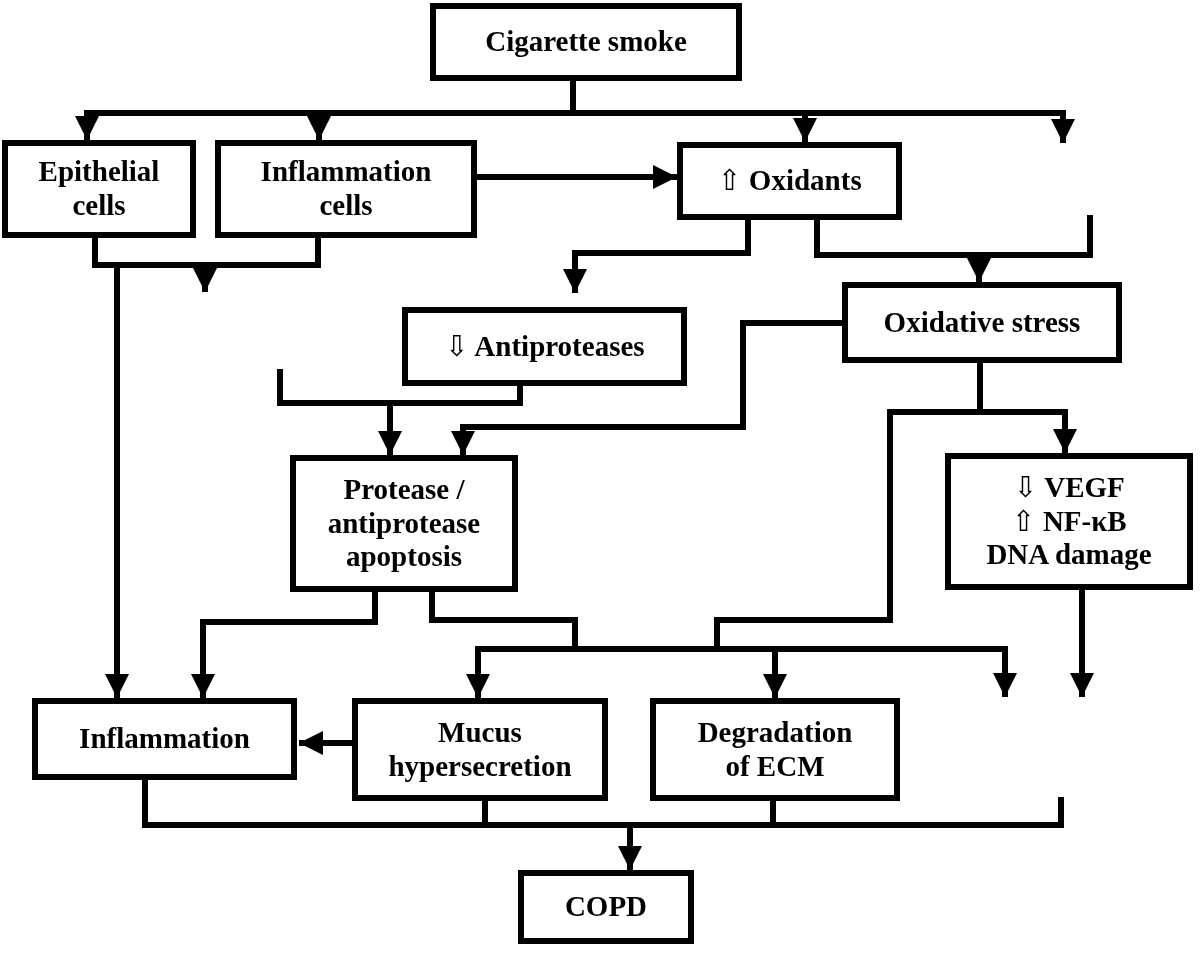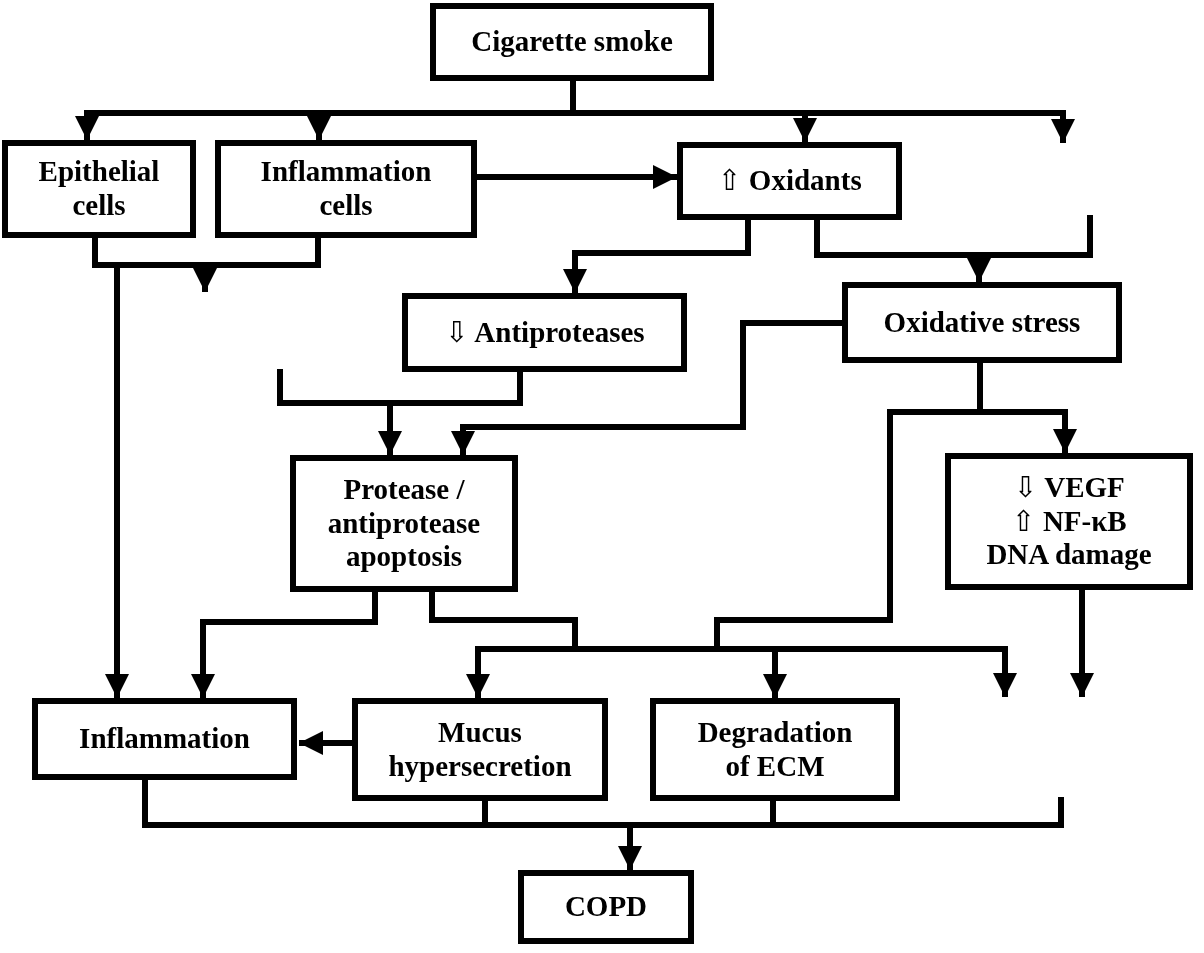--- a/index.html
+++ b/index.html
@@ -89,41 +89,41 @@
 
       <line x1="145" y1="777" x2="145" y2="828"></line>
       <line x1="485" y1="798" x2="485" y2="828"></line>
       <line x1="773" y1="798" x2="773" y2="828"></line>
       <line x1="1061" y1="797" x2="1061" y2="828"></line>
       <line x1="142" y1="825" x2="1064" y2="825"></line>
       <line x1="630" y1="822" x2="630" y2="870" marker-end="url(#ah)"></line>
     </g>
   </svg>
 
-  <div class="node" style="left:430px; top:3px; width:284px; height:78px">
+  <div class="node" style="left:430px; top:3px; width:312px; height:78px">
     <span class="ln">Cigarette smoke</span>
   </div>
 
   <div class="node" style="left:2px; top:140px; width:194px; height:98px">
     <span class="ln">Epithelial</span>
     <span class="ln">cells</span>
   </div>
 
   <div class="node" style="left:215px; top:140px; width:262px; height:98px">
     <span class="ln">Inflammation</span>
     <span class="ln">cells</span>
   </div>
 
   <div class="node" style="left:677px; top:142px; width:225px; height:78px">
     <span class="ln">⇧ Oxidants</span>
   </div>
 
 
 
-  <div class="node" style="left:402px; top:293px; width:285px; height:79px">
+  <div class="node" style="left:402px; top:307px; width:285px; height:79px">
     <span class="ln">⇩ Antiproteases</span>
   </div>
 
   <div class="node" style="left:842px; top:282px; width:280px; height:81px">
     <span class="ln">Oxidative stress</span>
   </div>
 
   <div class="node" style="left:290px; top:455px; width:228px; height:137px">
     <span class="ln">Protease /</span>
     <span class="ln">antiprotease</span>

